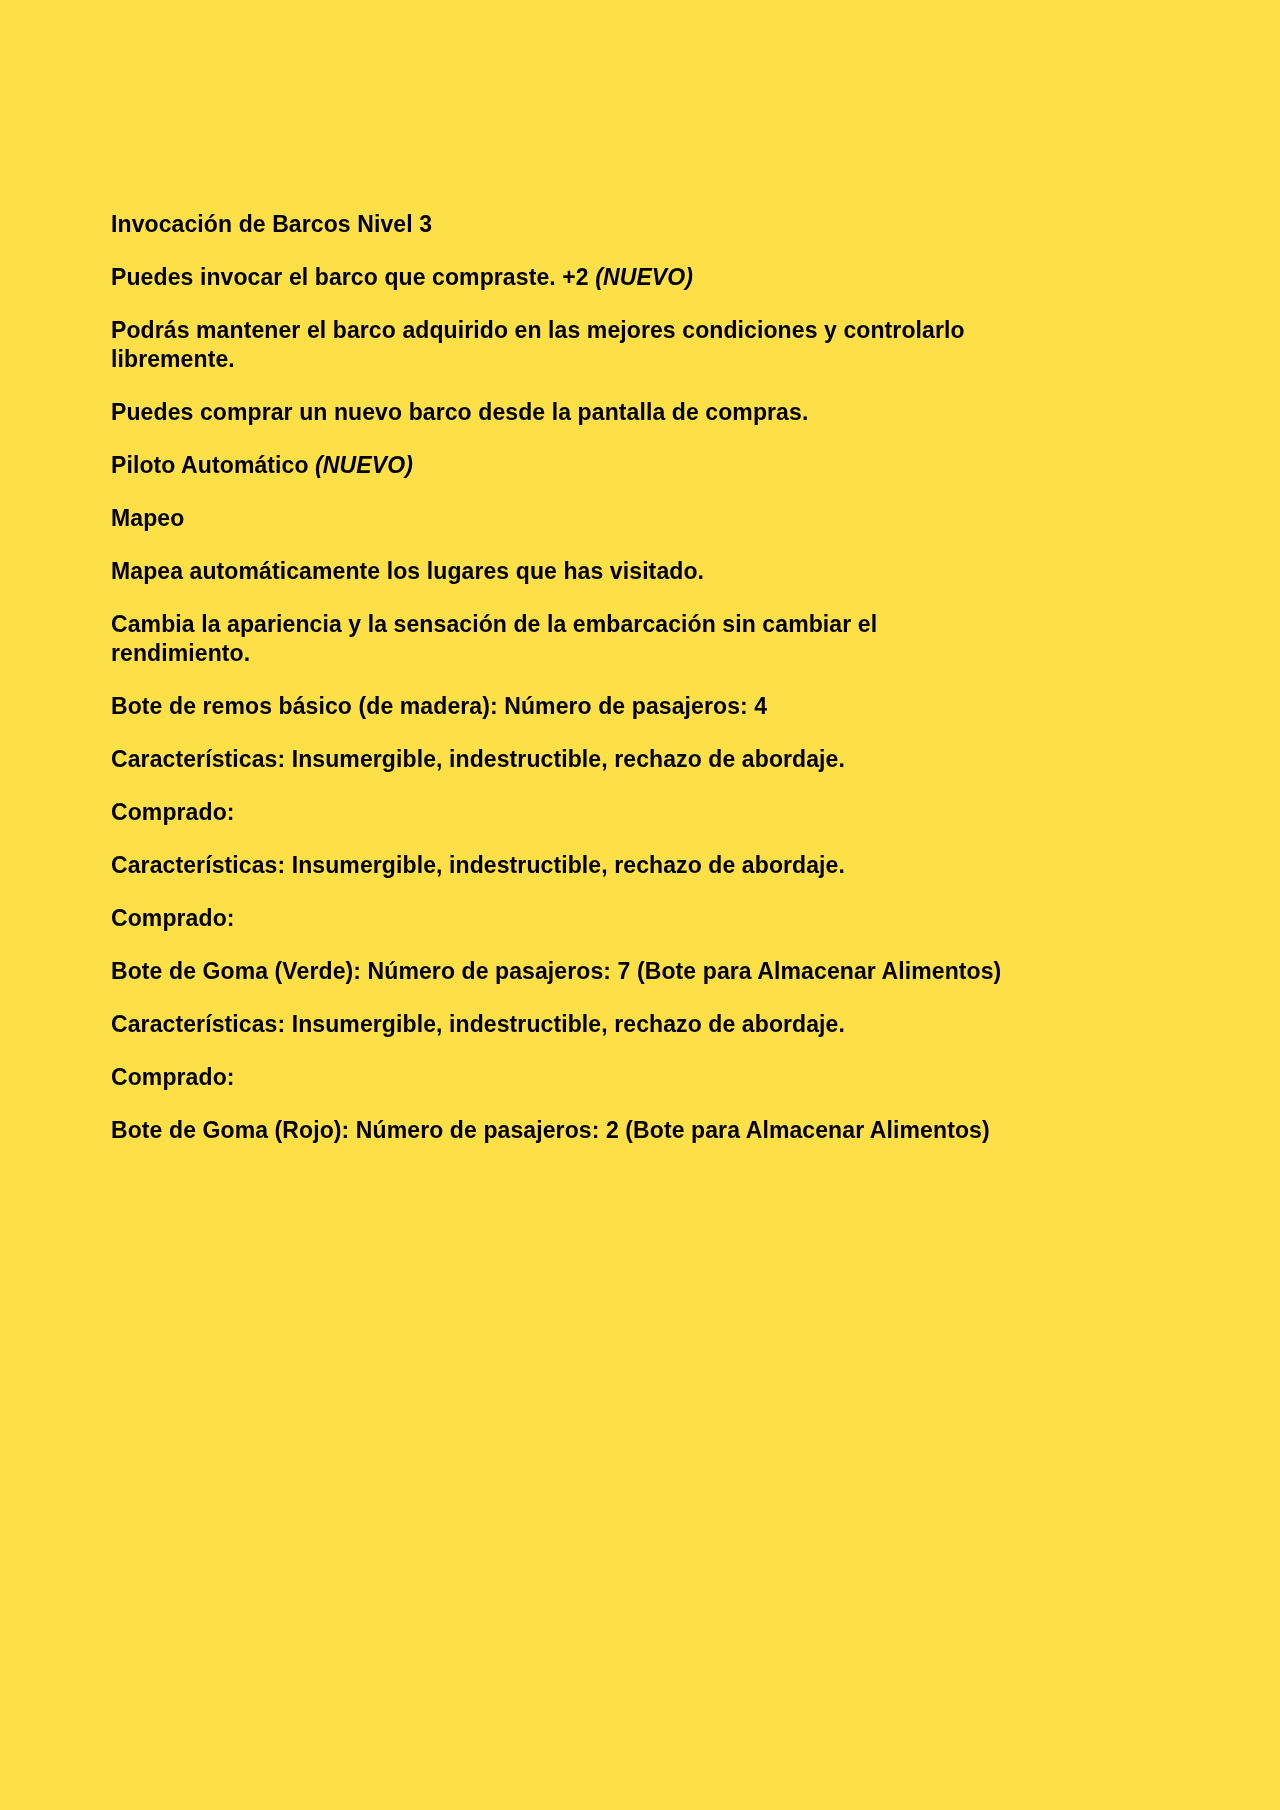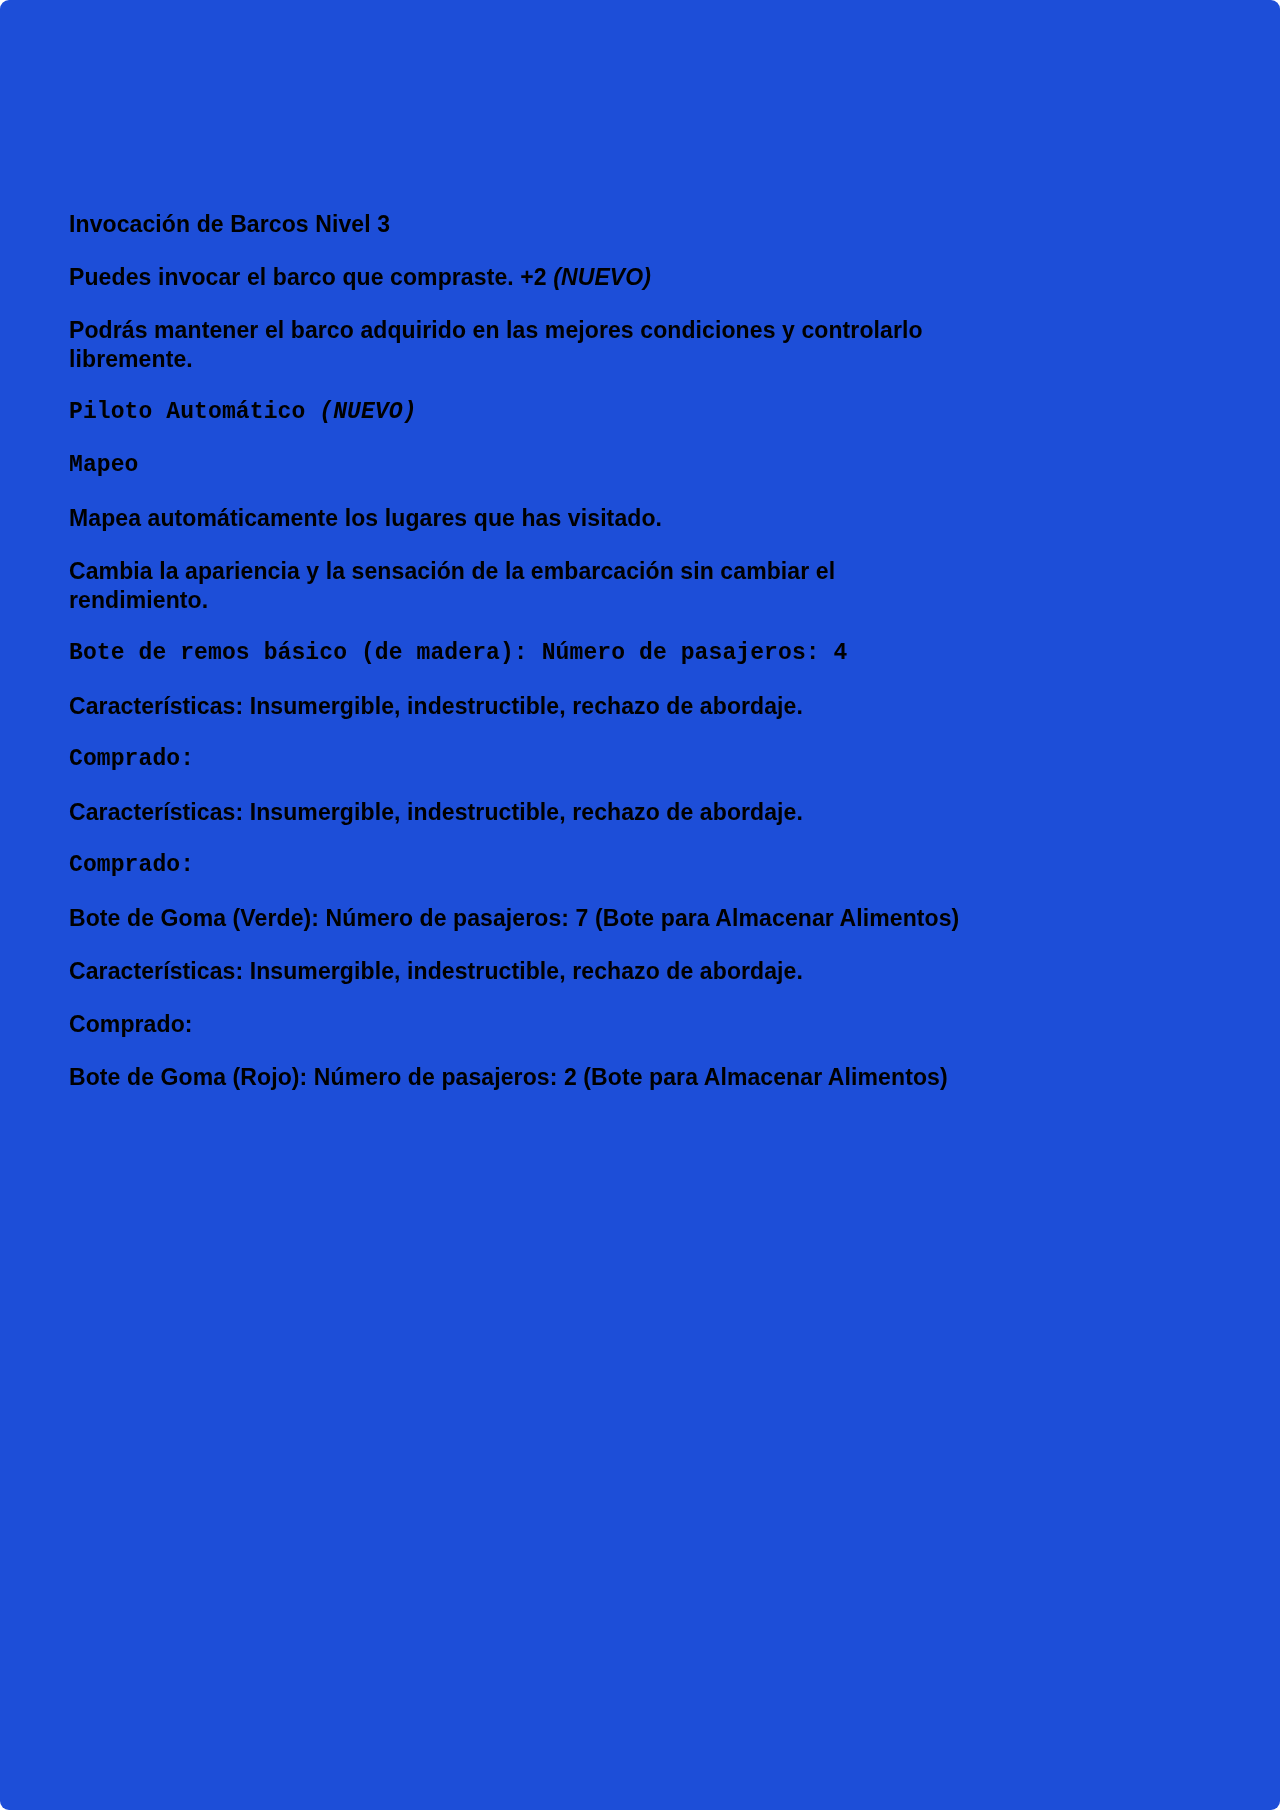--- a/index.html
+++ b/index.html
@@ -10,52 +10,51 @@
     width: 1280px;
     height: 1810px;
     background: #ffffff;
     font-family: "Liberation Sans", sans-serif;
     overflow: hidden;
   }
   .doc-page {
     box-sizing: border-box;
     width: 1280px;
     height: 1810px;
-    padding: 210px 40px 0 69px;
-    background: #1d4ed8;
-    border-radius: 9px;
+    padding: 210px 40px 0 111px;
+    background: #fde047;
   }
   p.para {
     margin: 0 0 24px 0;
     font-size: 23px;
     line-height: 29px;
     font-weight: bold;
     color: #000000;
     white-space: pre;
     letter-spacing: 0.1px;
   }
   p.sec {
-    font-family: Liberation Mono, monospace;
   }
   .it {
     font-style: italic;
   }
 </style>
 </head>
 <body>
 
 <div class="doc-page">
 
   <p class="para"><span>Invocación de Barcos Nivel 3</span></p>
 
   <p class="para"><span>Puedes invocar el barco que compraste. +2 </span><span class="it">(NUEVO)</span></p>
 
   <p class="para"><span>Podrás mantener el barco adquirido en las mejores condiciones y controlarlo
 libremente.</span></p>
 
+  <p class="para"><span>Puedes comprar un nuevo barco desde la pantalla de compras.</span></p>
 
   <p class="para sec"><span>Piloto Automático </span><span class="it">(NUEVO)</span></p>
 
 
   <p class="para sec"><span>Mapeo</span></p>
 
   <p class="para"><span>Mapea automáticamente los lugares que has visitado.</span></p>
 
 
   <p class="para"><span>Cambia la apariencia y la sensación de la embarcación sin cambiar el

